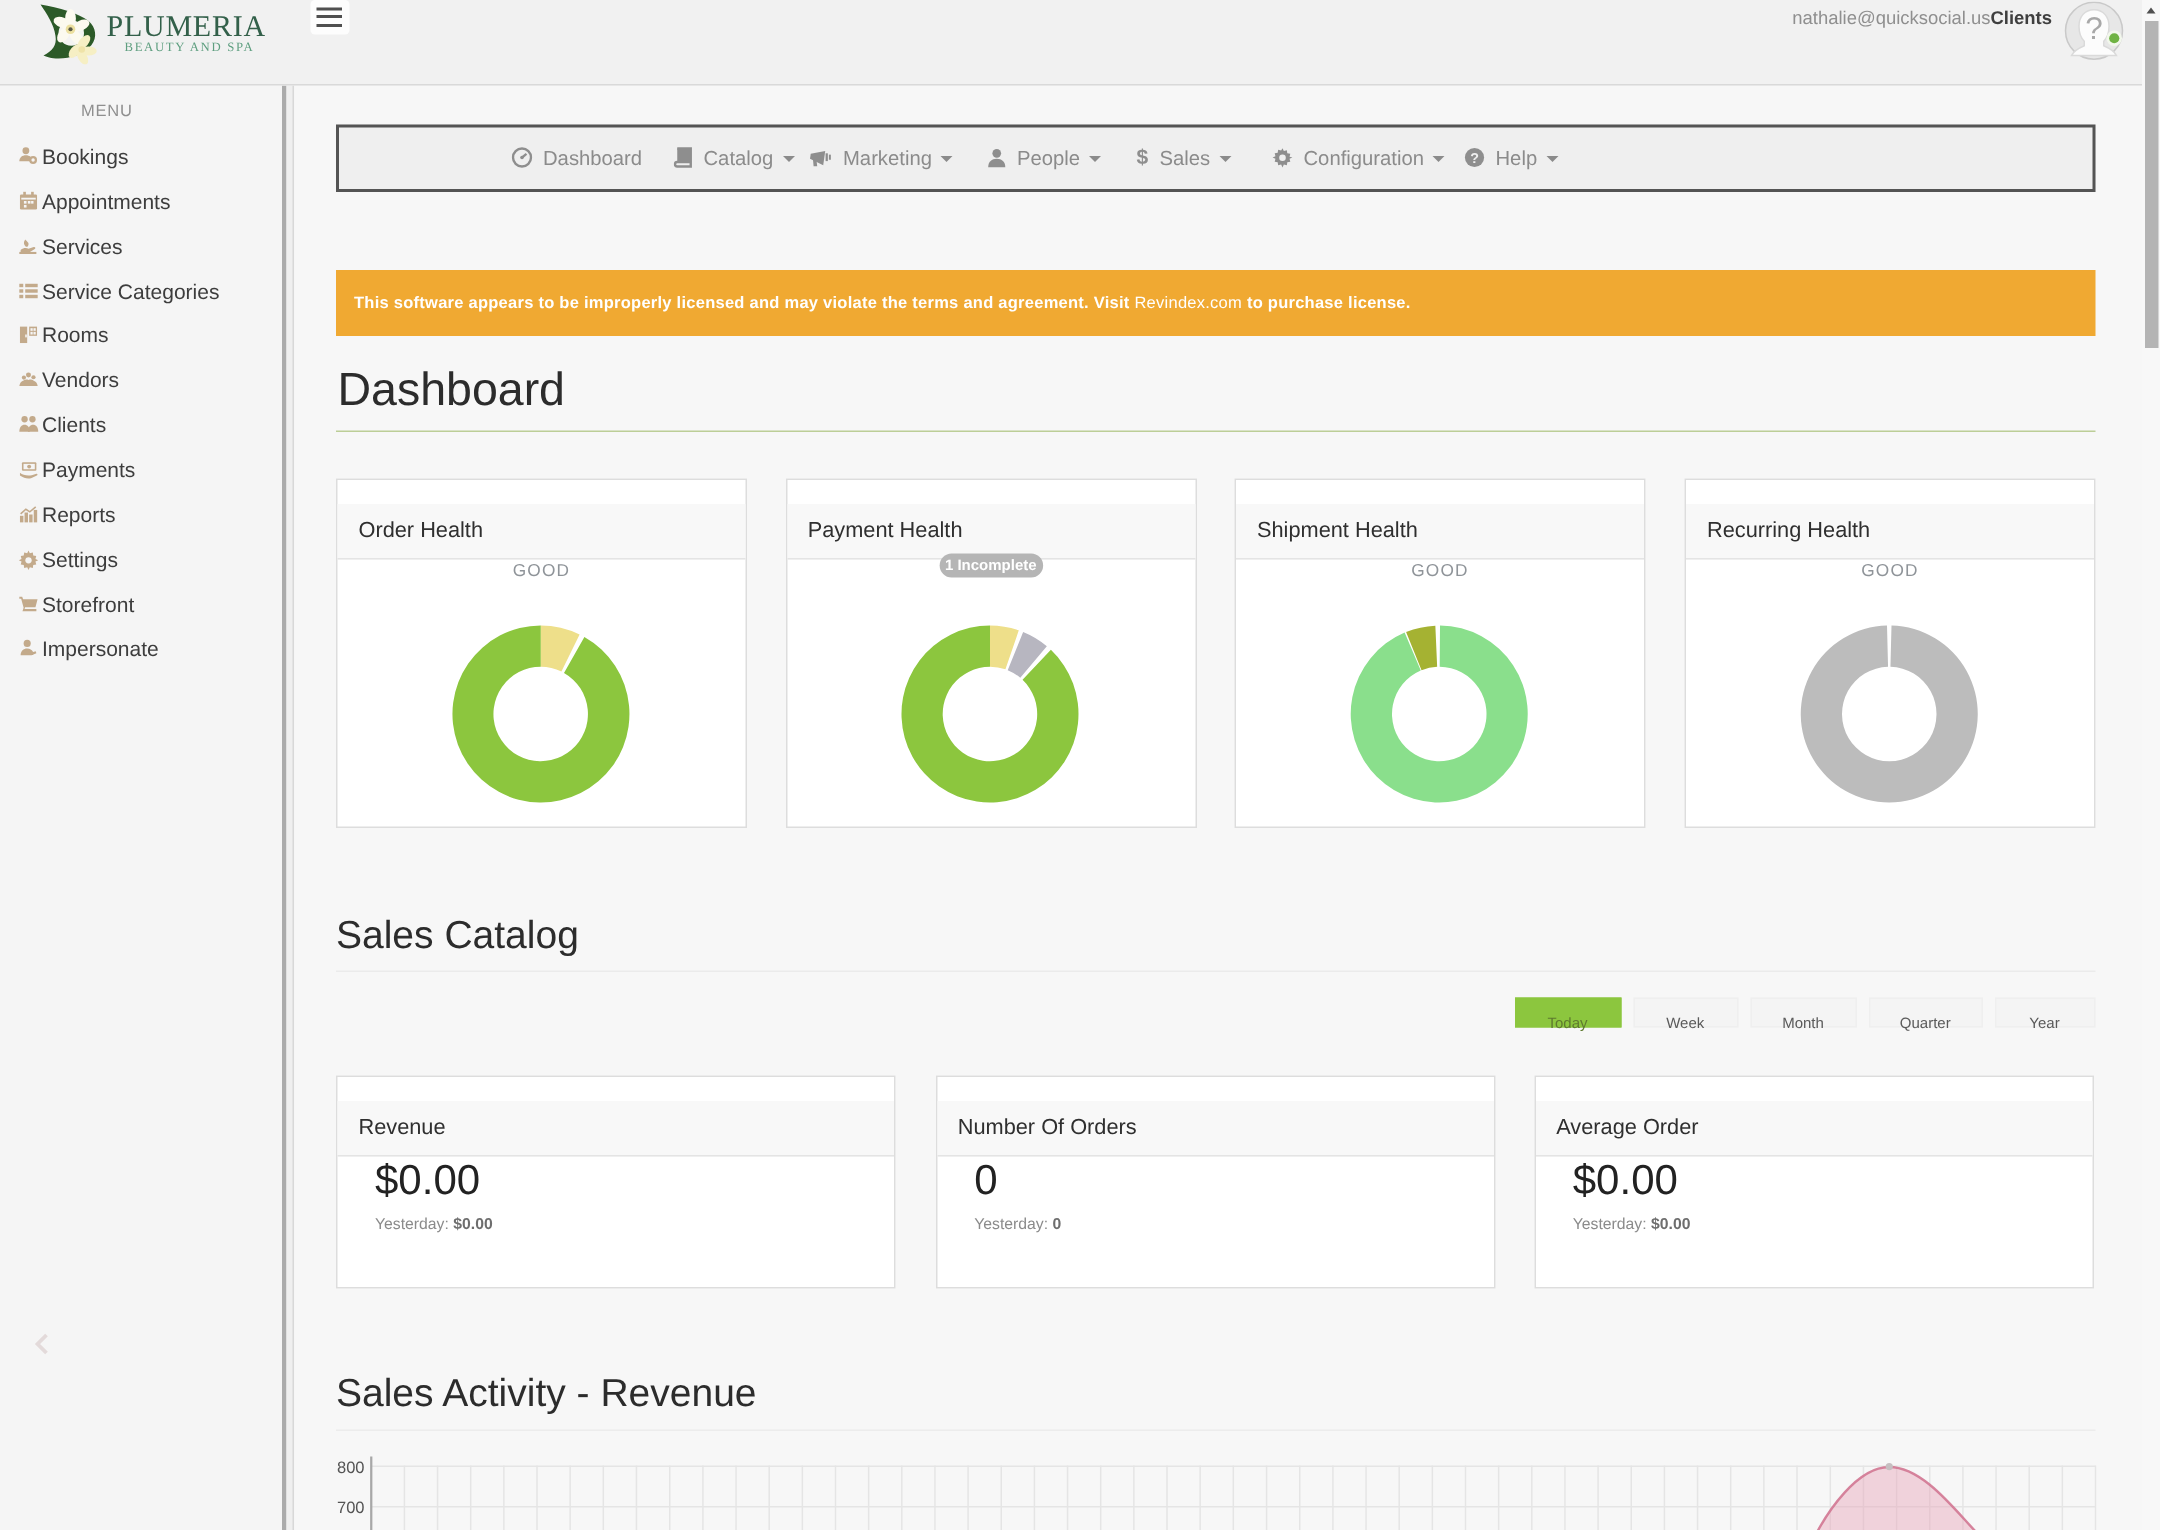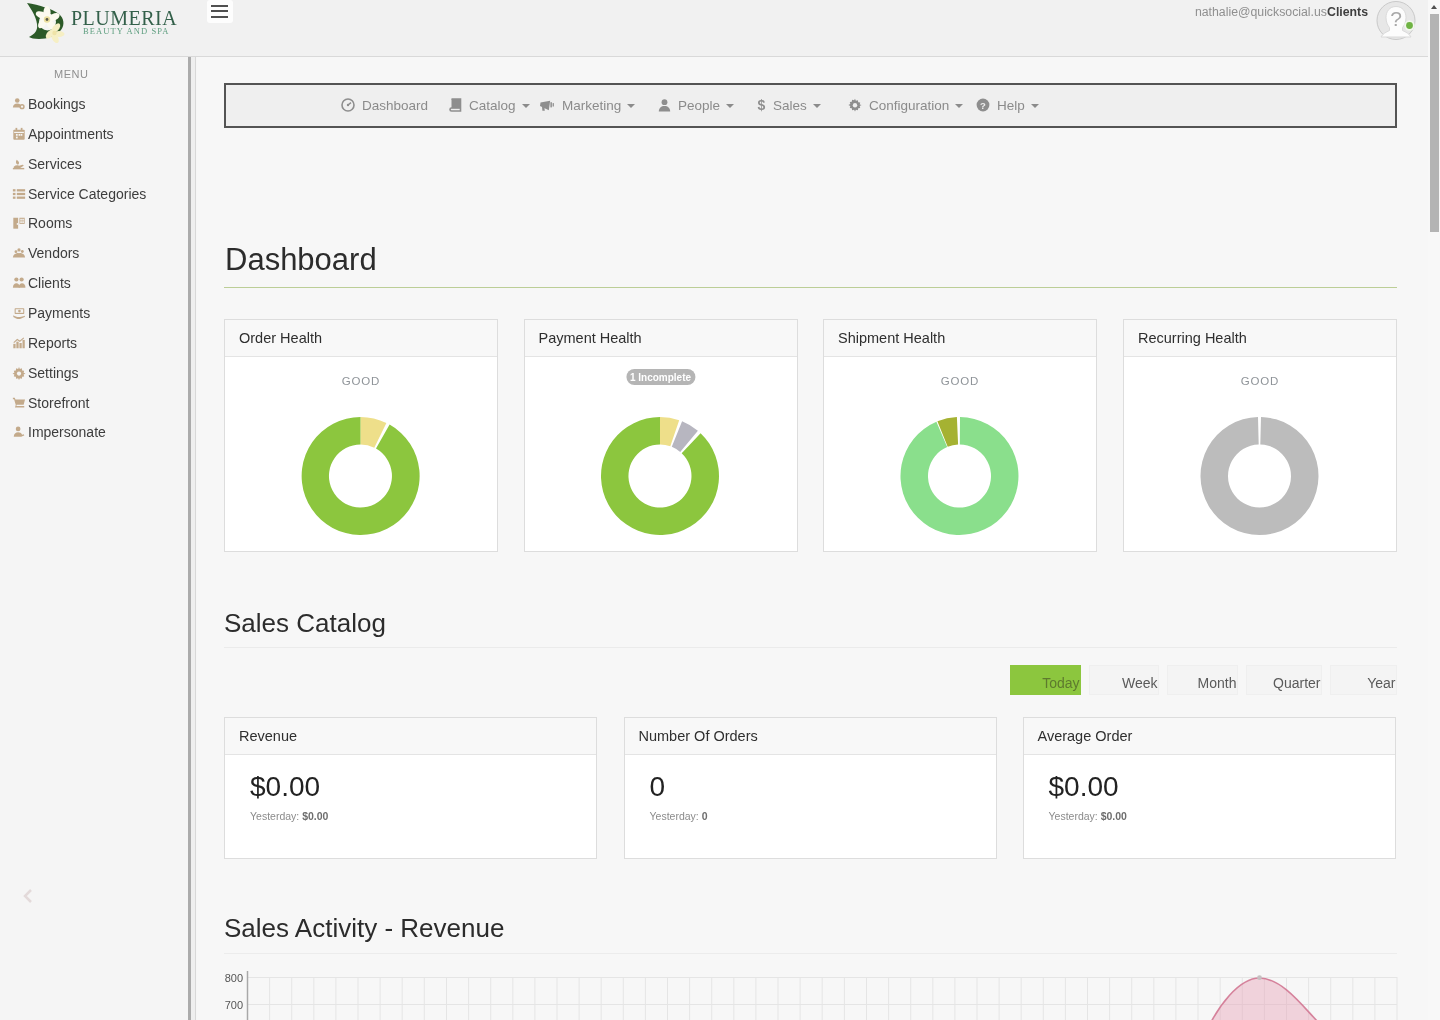--- a/index.html
+++ b/index.html
@@ -28,28 +28,28 @@
 #navbox { position:absolute; left:223.5px; top:82.5px; width:1173.5px; height:45px; background:#efefef; border:2px solid #545454; }
 .navitem { position:absolute; top:0; height:39px; line-height:39px; font-size:13.5px; color:#8b8b8b; }
 .navitem svg { vertical-align:-2px; margin-right:7px; }
 .caret { display:inline-block; width:0; height:0; border-left:4px solid transparent; border-right:4px solid transparent; border-top:4px solid #8b8b8b; margin-left:6px; vertical-align:2px; }
 #banner { position:absolute; left:224px; top:180px; width:1173px; height:44px; background:#f0a932; color:#fff; font-size:11px; font-weight:bold; line-height:44px; padding-left:12px; letter-spacing:0.17px; }
 #banner a { font-weight:normal; color:#fff; text-decoration:none; }
 h1.hd { position:absolute; font-size:26px; font-weight:400; color:#2c2c2c; line-height:1; }
 .hr { position:absolute; height:1px; }
 
 .card { position:absolute; background:#fff; border:1px solid #ddd; }
-.card .chead { position:absolute; left:0; top:0; right:0; height:37px; background:#f8f8f8; border-bottom:1px solid #e4e4e4; font-size:14.5px; color:#2f2f2f; line-height:36px; padding-left:14px; }
+.card .chead { position:absolute; left:0; top:16px; right:0; height:37px; background:#f8f8f8; border-bottom:1px solid #e4e4e4; font-size:14.5px; color:#2f2f2f; line-height:36px; padding-left:14px; }
 .good { position:absolute; width:100%; text-align:center; top:54.5px; font-size:11.5px; color:#8f9499; letter-spacing:0.8px; }
 .badge { position:absolute; top:49px; left:50%; transform:translateX(-50%); background:#b5b5b5; color:#fff; font-size:10px; font-weight:bold; border-radius:8px; padding:2.5px 4px; white-space:nowrap;text-align:right; }
 .bigval { position:absolute; left:25px; top:55.5px; font-size:28px; color:#222; line-height:1; }
 .yest { position:absolute; left:25px; top:92px; font-size:10.5px; color:#8b8b8b; }
 .yest b { color:#6e6e6e; }
 
-.tbtn { position:absolute; top:665px; height:30px; font-size:14px; text-align:right; line-height:34px; background:#f4f4f4; color:#5a5a5a; border:1px solid #efefef; }
+.tbtn { position:absolute; top:665px; height:20px; font-size:10px; text-align:center; line-height:34px; background:#f4f4f4; color:#5a5a5a; border:1px solid #efefef; }
 .tbtn.act { background:#8cc63e; color:#5e7a2e; border:1px solid #8cc63e; }
 
 #vscroll { position:absolute; right:0; top:0; width:12px; height:1020px; background:#f8f8f8; z-index:9; }
 #vthumb { position:absolute; left:1.5px; top:14px; width:9px; height:218px; background:#b4b4b4; }
 #varrow { position:absolute; left:3px; top:5px; width:0; height:0; border-left:3.5px solid transparent; border-right:3.5px solid transparent; border-bottom:4px solid #505050; }
 </style>
 </head>
 <body>
 <div id="page">
 <div id="content"></div>
@@ -241,20 +241,21 @@
       </svg>Sales<span class="caret"></span></div>
 <div class="navitem" style="left:848px;top:85.5px"><svg width="14" height="14" viewBox="0 0 14 14">
         <path d="M7 0.8l.9 1.9 2-.5.3 2 2 .3-.5 2L13.6 7l-1.9.9.5 2-2 .3-.3 2-2-.5L7 13.6l-.9-1.9-2 .5-.3-2-2-.3.5-2L.4 7l1.9-.9-.5-2 2-.3.3-2 2 .5Z" fill="#8e8e8e"></path>
         <circle cx="7" cy="7.2" r="2.2" fill="#efefef"></circle>
       </svg>Configuration<span class="caret"></span></div>
 <div class="navitem" style="left:976px;top:85.5px"><svg width="14" height="14" viewBox="0 0 14 14">
         <circle cx="7" cy="7" r="6.4" fill="#8e8e8e"></circle>
         <text x="7" y="10.6" text-anchor="middle" font-size="9.5" font-weight="bold" fill="#efefef" font-family="Liberation Sans">?</text>
       </svg>Help<span class="caret"></span></div>
 
+<div id="banner">This software appears to be improperly licensed and may violate the terms and agreement. Visit <a>Revindex.com</a> to purchase license.</div>
 
 <h1 class="hd" style="left:225px;top:244px;font-size:31px">Dashboard</h1>
 <div class="hr" style="left:224px;top:287px;width:1173px;background:#bcce97"></div>
 
 <div class="card" style="left:224px;top:319px;width:274px;height:232.5px">
       <div class="chead">Order Health</div>
       <div class="good">GOOD</div>
     </div>
 <div class="card" style="left:523.5px;top:319px;width:274px;height:232.5px">
       <div class="chead">Payment Health</div>

